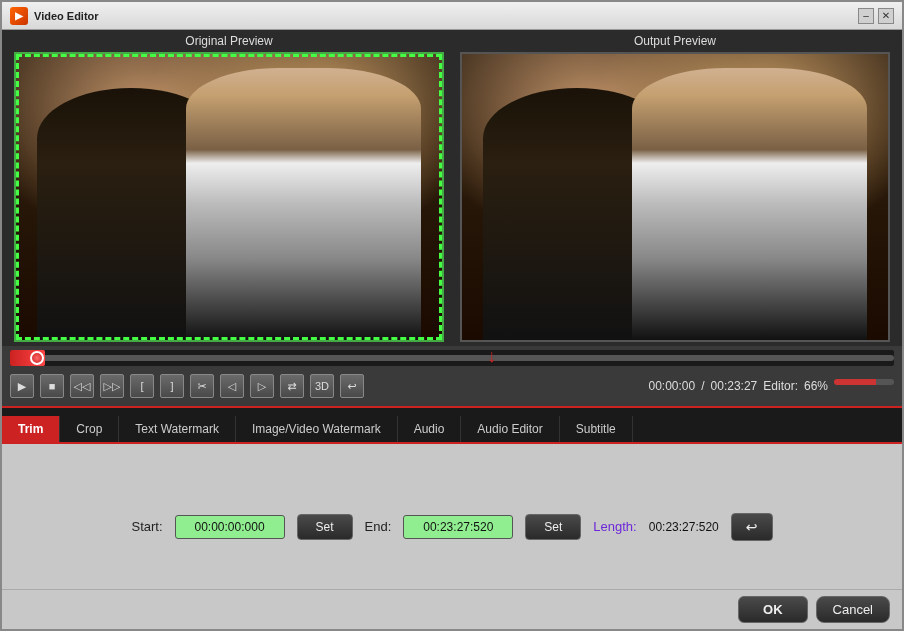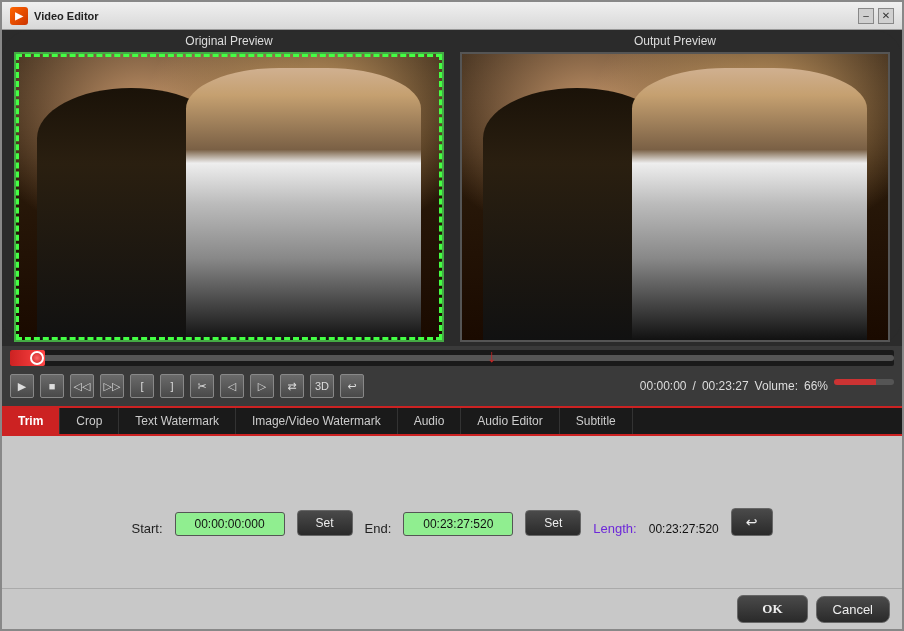--- a/index.html
+++ b/index.html
@@ -210,20 +210,21 @@
       border-bottom: 2px solid #cc2222;
       flex-shrink: 0;
     }
     .tab {
       padding: 6px 16px;
       color: #ccc;
       cursor: pointer;
       font-size: 12px;
       border-right: 1px solid #333;
       white-space: nowrap;
+      margin-top: 8px;
     }
     .tab.active {
       background: #cc2222;
       color: #fff;
       font-weight: bold;
     }
     
     .main-content {
       flex: 1;
       background: #c8c8c8;
@@ -232,21 +233,21 @@
       padding: 8px;
     }
     .trim-content {
       flex: 1;
       display: flex;
       flex-direction: column;
       justify-content: center;
     }
     .trim-row {
       display: flex;
-      align-items: flex-end;
+      align-items: center;
       justify-content: center;
       gap: 12px;
       margin-top: 20px;
     }
     .trim-label {
       font-size: 13px;
       color: #222;
     }
     .time-input {
       background: #90ee90;
@@ -291,21 +292,20 @@
     }
     .ok-btn {
       background: linear-gradient(to bottom, #4a4a4a, #2a2a2a);
       color: #eee;
       border: 1px solid #666;
       border-radius: 6px;
       padding: 5px 24px;
       cursor: pointer;
       font-size: 13px;
       font-weight: bold;
-      font-family: Liberation Serif, serif;
     }
     .cancel-btn {
       background: linear-gradient(to bottom, #4a4a4a, #2a2a2a);
       color: #eee;
       border: 1px solid #666;
       border-radius: 8px;
       padding: 5px 16px;
       cursor: pointer;
       font-size: 13px;
     }
@@ -385,21 +385,21 @@
       <div class="ctrl-btn">✂</div>
       <div class="ctrl-btn">◁</div>
       <div class="ctrl-btn">▷</div>
       <div class="ctrl-btn">⇄</div>
       <div class="ctrl-btn">3D</div>
       <div class="ctrl-btn">↩</div>
       <div class="time-display">
         <span>00:00:00</span>
         <span>/</span>
         <span>00:23:27</span>
-        <span class="volume-label">Volume:</span>
+        <span class="volume-label">Editor:</span>
         <span>66%</span>
         <div class="volume-slider"></div>
       </div>
     </div>
   </div>
 
   <div class="tab-bar">
     <div class="tab active">Trim</div>
     <div class="tab">Crop</div>
     <div class="tab">Text Watermark</div>

